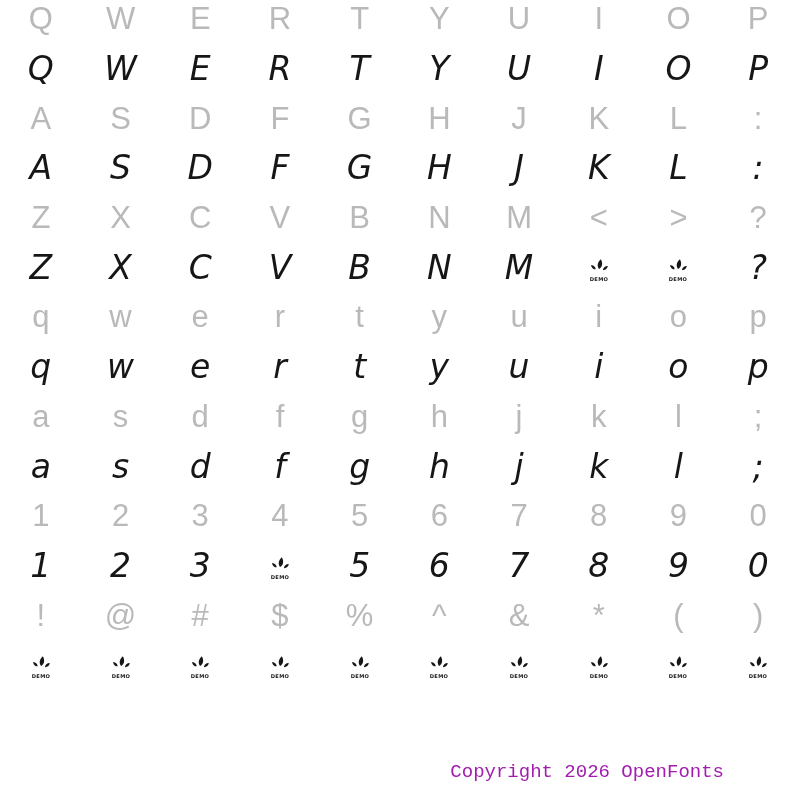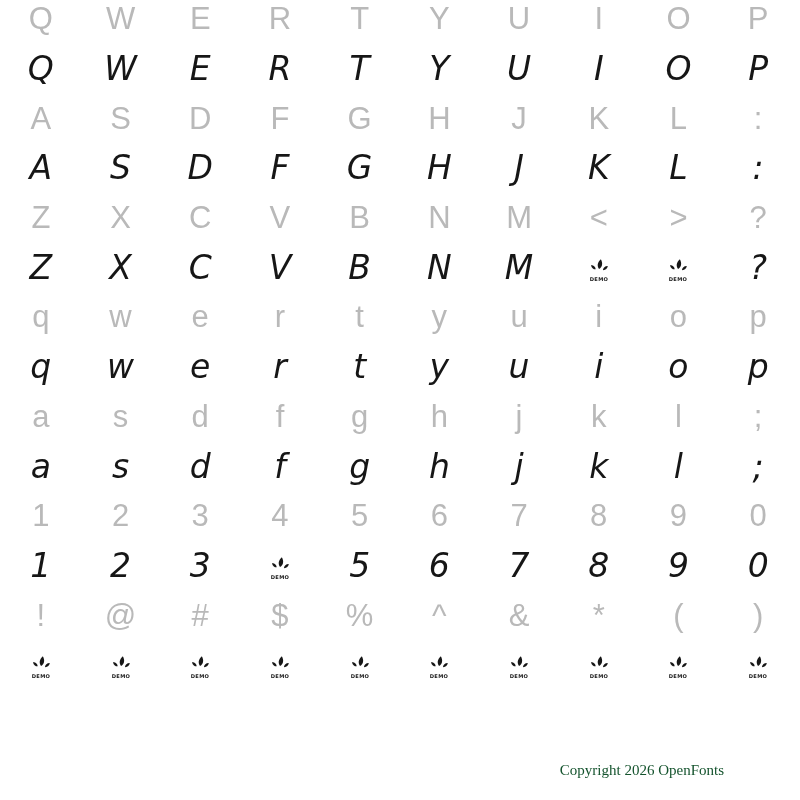--- a/index.html
+++ b/index.html
@@ -49,24 +49,24 @@
   .demo-glyph {
     display: block;
   }
   .row-demo .demo-glyph {
     transform: translateY(2px);
   }
   .footer-copyright {
     position: absolute;
     top: 761px;
     right: 76px;
-    font-size: 15px;
+    font-size: 19px;
     line-height: 1.2;
-    color: #14532d;
-    font-family: Liberation Serif, serif;
+    color: #a21caf;
+    font-family: Liberation Mono, monospace;
   }
 </style>
 </head>
 <body>
 
 <div class="char-grid">
     <div class="char-row row-reference">
       <span class="char-cell">Q</span>
       <span class="char-cell">W</span>
       <span class="char-cell">E</span>

